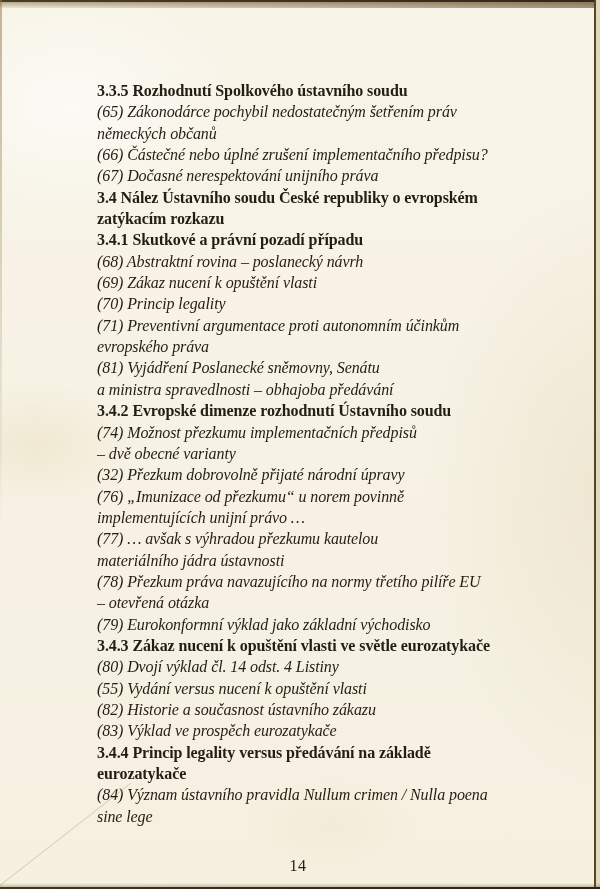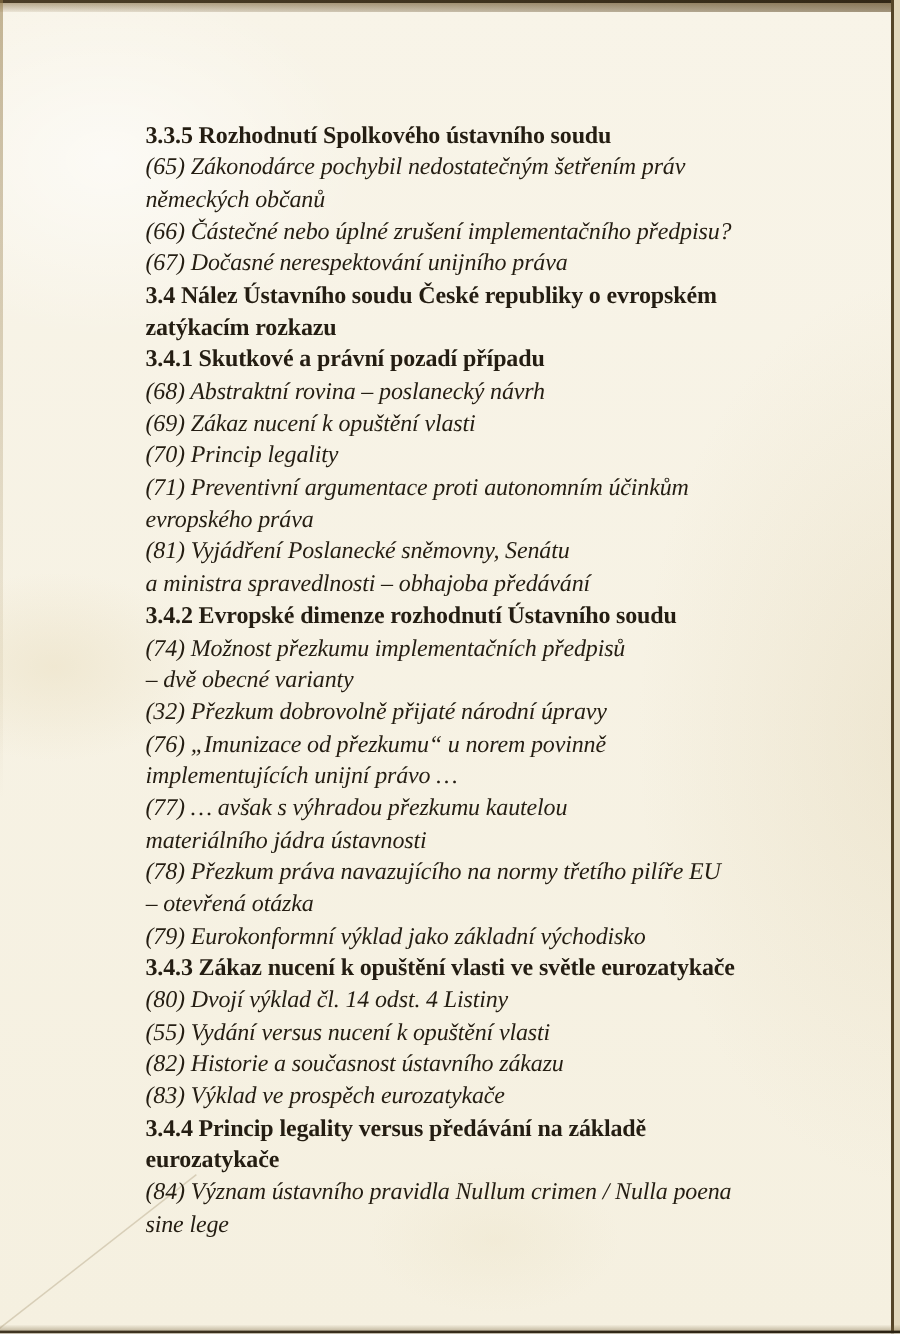--- a/index.html
+++ b/index.html
@@ -274,13 +274,14 @@
     <span class="toc-text">(84) Význam ústavního pravidla Nullum crimen / Nulla poena</span>
 
   </div>
       <div class="toc-row item">
     <span class="toc-text">sine lege</span>
     <span class="leader"></span>
     <span class="pagenum">93</span>
   </div>
     </div>
 
+  <div class="folio">14</div>
 </div>
 
 </body></html>

